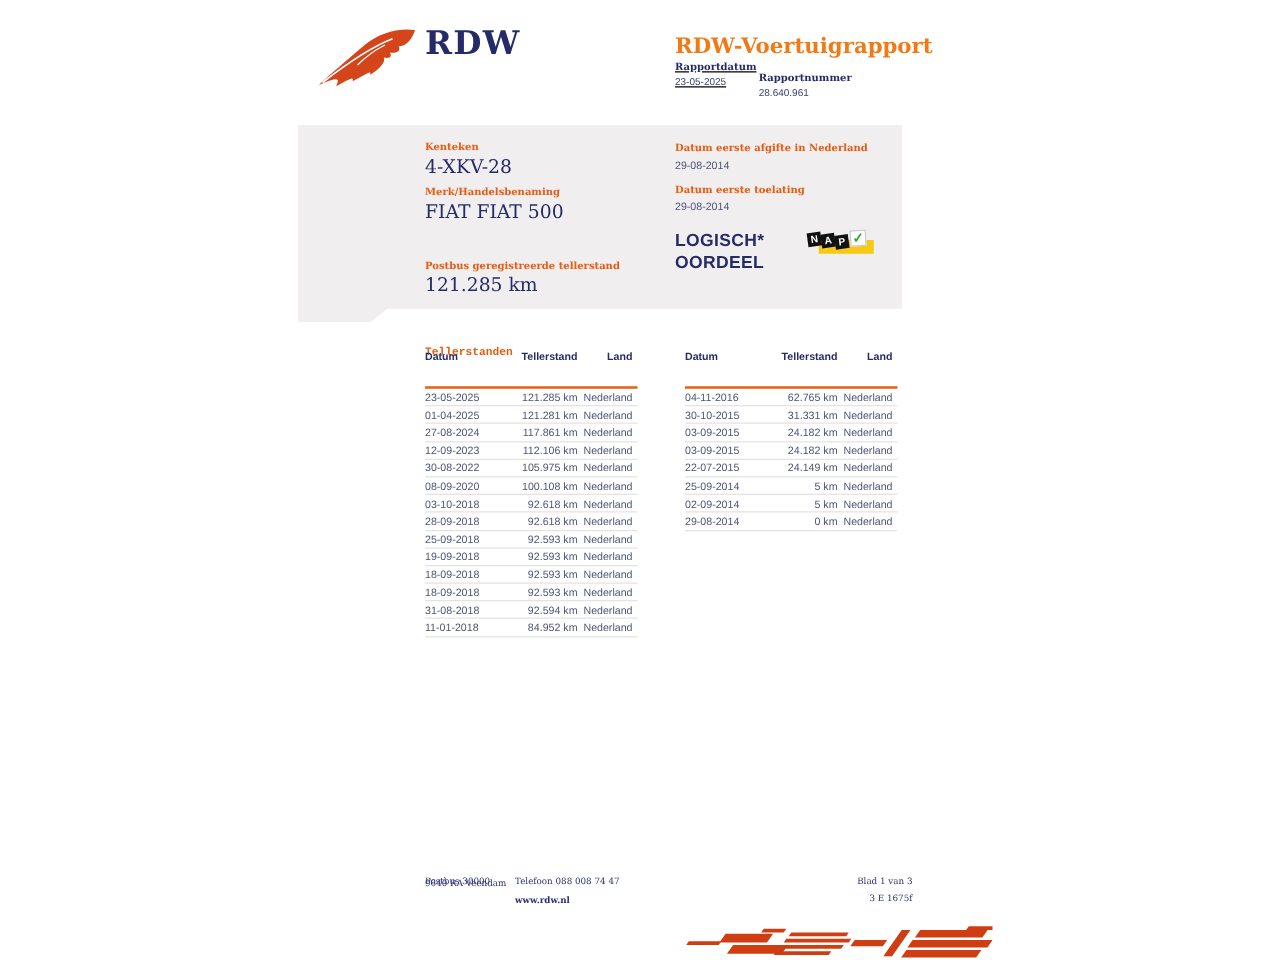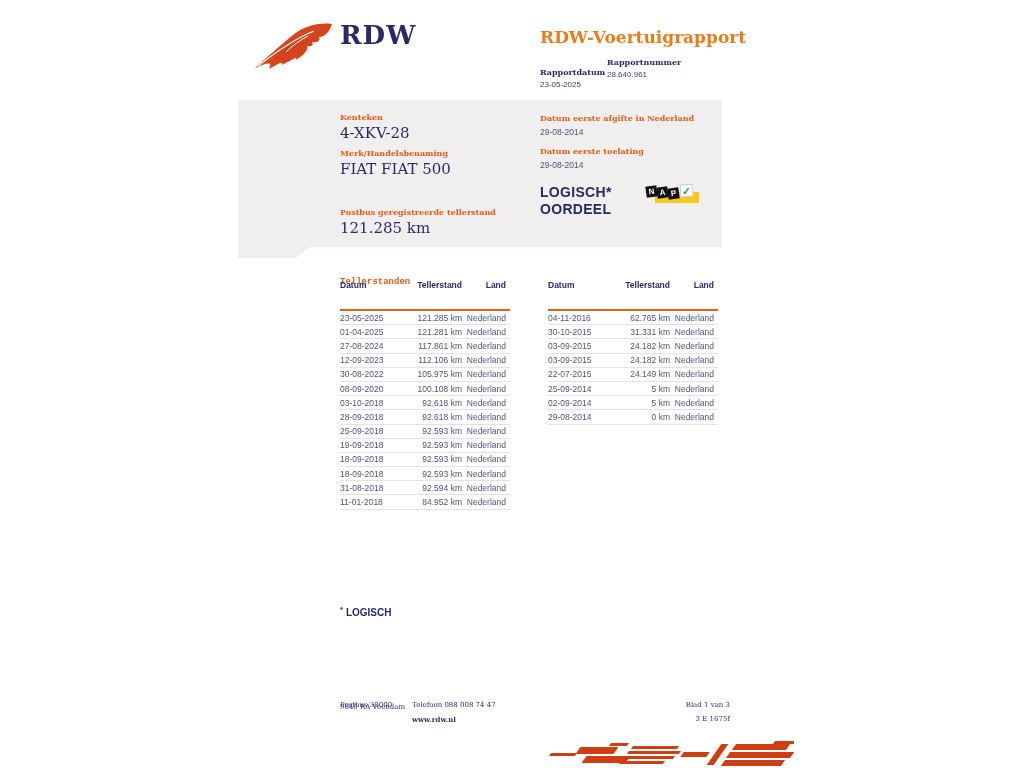--- a/index.html
+++ b/index.html
@@ -8,21 +8,21 @@
   .abs { position:absolute; }
 
   
   #logo { left:252px; top:22px; width:82px; height:48px; }
   #logo-text { left:340px; top:20px; font-family:"DejaVu Serif", serif; font-weight:bold;
                font-size:26px; letter-spacing:1px; color:#252B66; }
   #report-title { left:540px; top:27px; font-family:"DejaVu Serif", serif; font-weight:bold;
                   font-size:17px; color:#EF7B17; }
   .meta-label { font-family:"DejaVu Serif", serif; font-weight:bold; font-size:8px; color:#252B66; }
   .meta-value { font-size:8px; color:#3A4270; margin-top:3px; }
-  #report-date-block { left:540px; top:67px; }
+  #report-date-block { left:540px; top:48px;text-decoration:underline; }
   #report-number-block { left:607px; top:57px; }
 
   
   #vehicle-panel { left:238px; top:100px; width:484px; height:158px; background:#F1EEEF;
       clip-path: polygon(0 0, 100% 0, 100% 147px, 72px 147px, 58px 158px, 0 158px); }
   .panel-label { font-family:"DejaVu Serif", serif; font-weight:bold; font-size:8px; color:#E55C12; }
   .panel-big { font-family:"DejaVu Serif", serif; font-size:15px; color:#252B66; margin-top:2px; }
   .panel-small { font-size:8.5px; color:#4D5577; margin-top:4px; }
   #kenteken-block { left:102px; top:12px; }
   #merk-block { left:102px; top:48px; }
@@ -272,21 +272,20 @@
       </div>
       <div class="trow">
         <span class="tcell c0">29-08-2014</span>
         <span class="tcell c1">0 km</span>
         <span class="tcell c2">Nederland</span>
       </div>
     </div>
 </div>
 
 <div class="abs" id="note">
-  <div id="note-title"><sup>*</sup> <span>LOGISCH</span></div>
 </div>
 
 <div class="abs foot" id="foot-addr1">Postbus 30000</div>
 <div class="abs foot" id="foot-addr2">9640 RA Veendam</div>
 <div class="abs foot" id="foot-phone">Telefoon 088 008 74 47</div>
 <div class="abs foot" id="foot-site">www.rdw.nl</div>
 <div class="abs foot" id="foot-page">Blad 1 van 3</div>
 <div class="abs foot" id="foot-code">3 E 1675f</div>
 
 <div class="abs" id="stripes">

